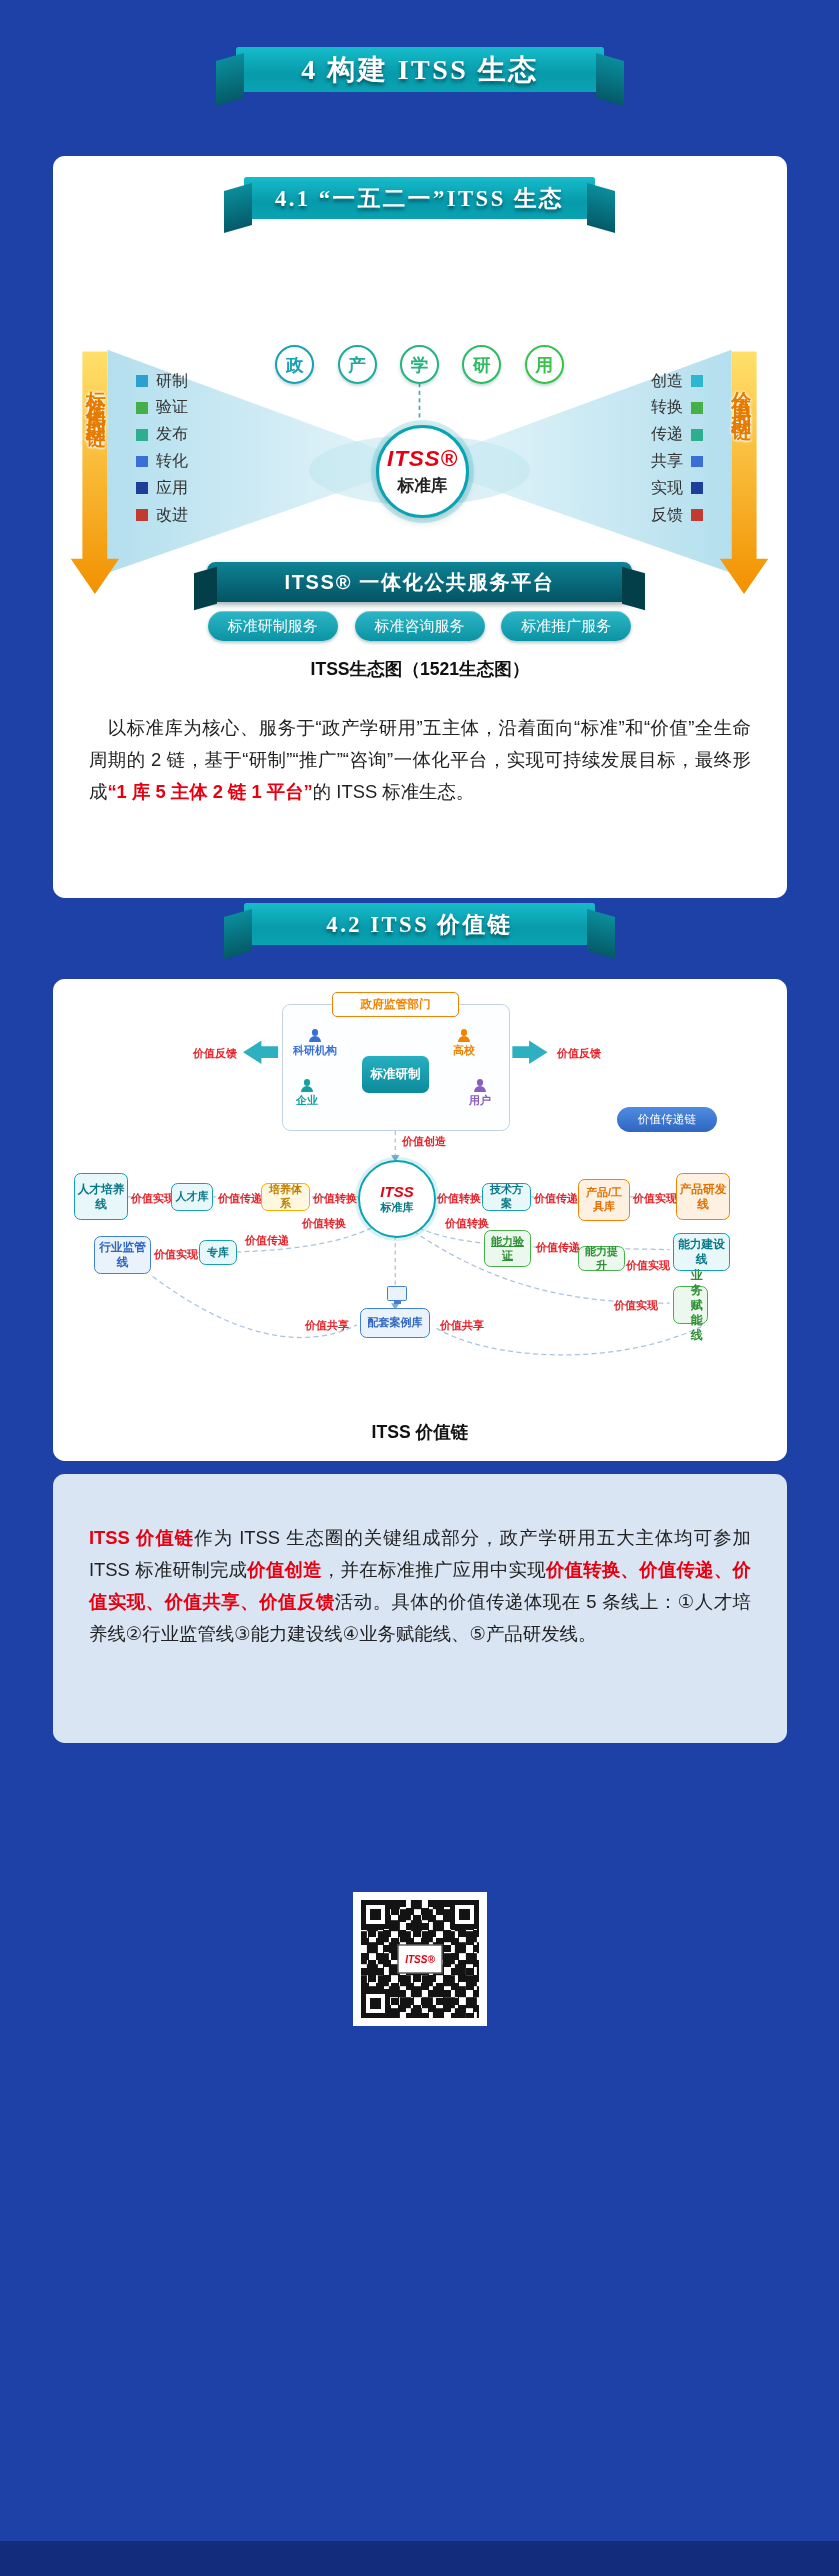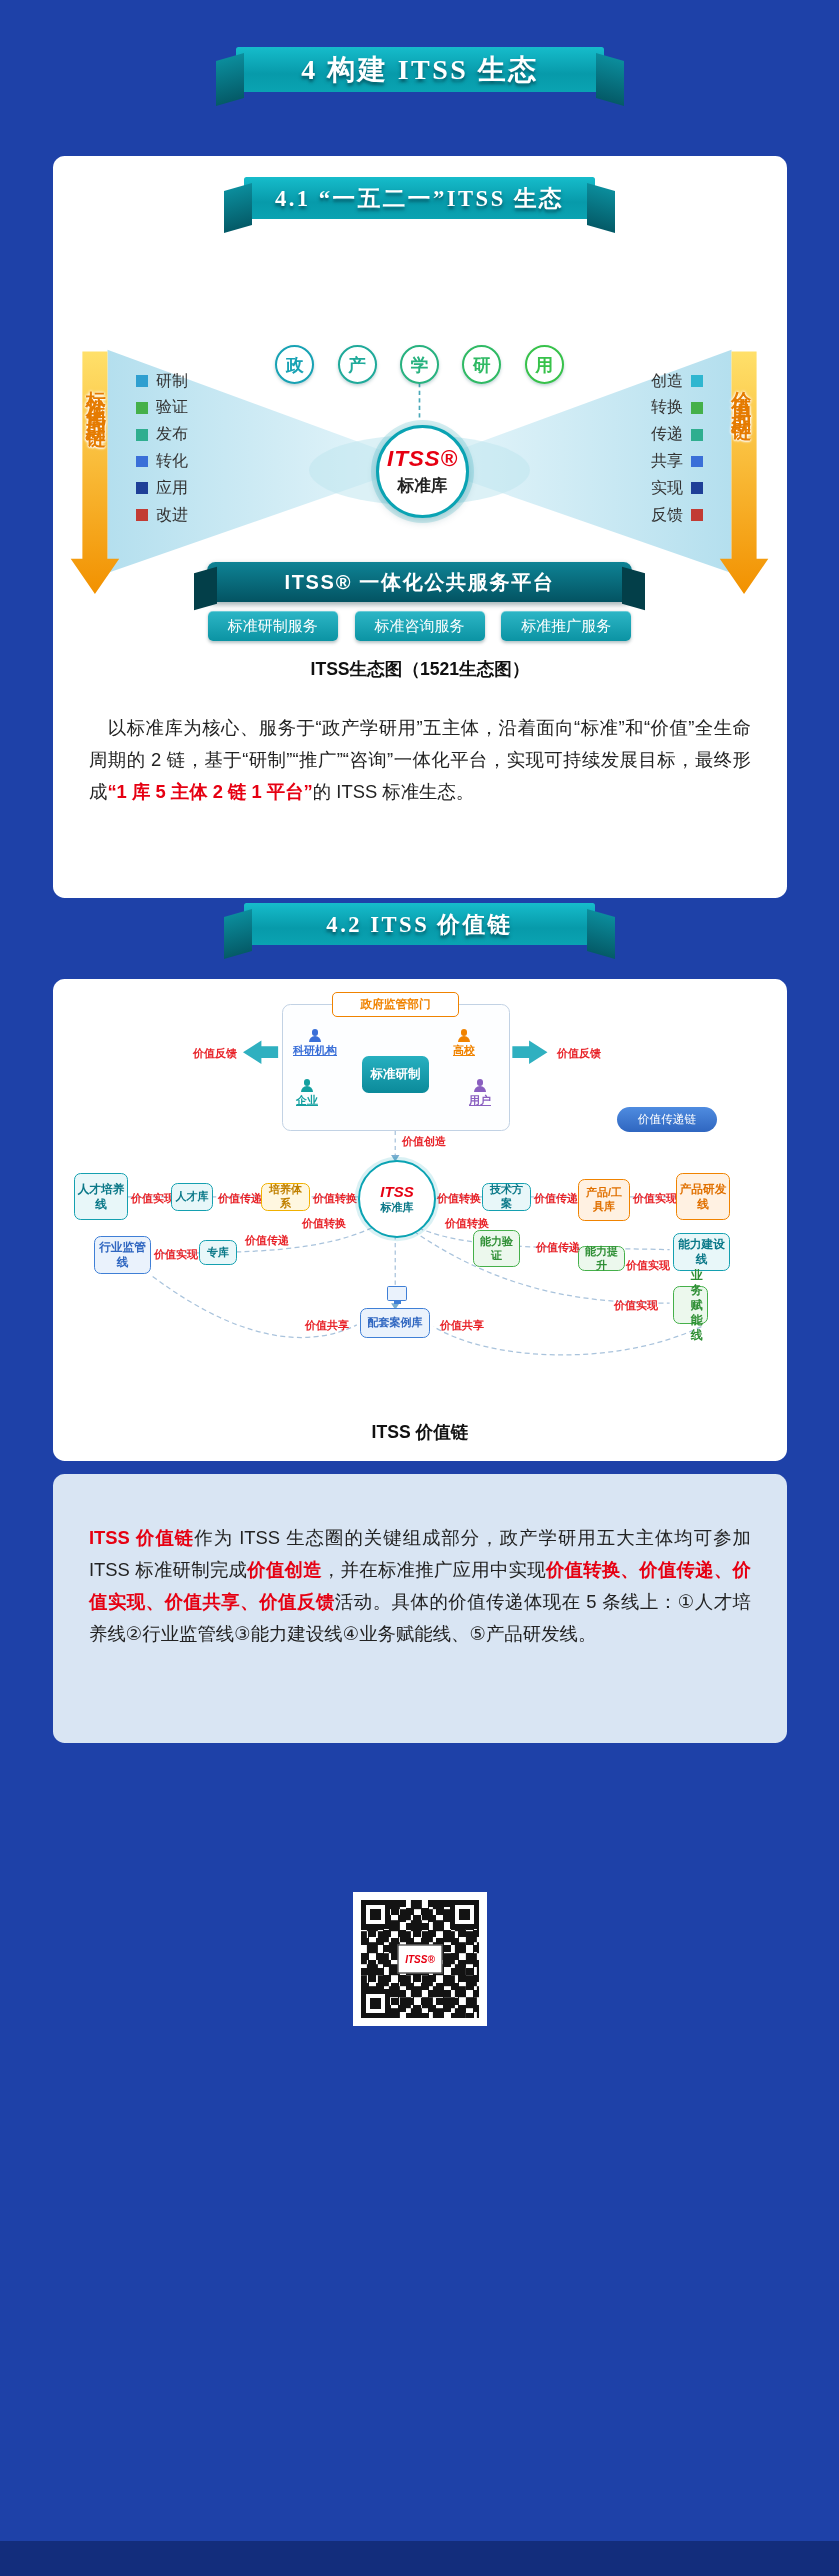--- a/index.html
+++ b/index.html
@@ -61,39 +61,39 @@
   .core .t2{color:#222;font-weight:bold;font-size:16.7px;margin-top:1.7px;}
   .platform{position:absolute;left:138px;top:311px;width:425px;height:40px;z-index:4;
       background:linear-gradient(180deg,#0e8395,#035362);border-radius:8.4px;color:#fff;
       display:flex;align-items:center;justify-content:center;font-size:20px;font-weight:bold;letter-spacing:1.7px;
       box-shadow:0 2.5px 5px rgba(0,40,50,.35);}
   .platform::before,.platform::after{content:"";position:absolute;top:8.4px;width:23.4px;height:37px;
       background:#033f49;z-index:-1;}
   .platform::before{left:-13.4px;transform:skewY(-16deg);}
   .platform::after{right:-13.4px;transform:skewY(16deg);}
   .services{position:absolute;left:0;right:0;top:360px;display:flex;justify-content:center;gap:16.7px;z-index:4;}
-  .service{width:130px;height:30px;background:linear-gradient(180deg,#2db6c6,#0b93a3);border-radius:5px;
+  .service{width:130px;height:30px;background:linear-gradient(180deg,#2db6c6,#0b93a3);border-radius:15px;
       color:#fff;font-size:15px;display:flex;align-items:center;justify-content:center;
       box-shadow:inset 0 0.8px 0 rgba(255,255,255,.4),0 1.7px 3.3px rgba(0,50,60,.3);}
   .caption{position:absolute;left:53px;width:734px;text-align:center;font-weight:bold;color:#111;font-size:17.6px;z-index:3;}
   .caption1{top:657px;}
   .caption2{top:1420px;}
   
   .para{position:absolute;left:89px;width:662px;font-size:18.4px;line-height:32px;color:#222;text-align:justify;z-index:3;}
   .para1{top:694px;}
   .para2{top:1504px;}
   .red{color:#e60012;font-weight:bold;}
   
   .vc{position:absolute;left:69px;top:992px;width:701px;height:418px;z-index:3;font-size:11px;}
   .vc svg.bg{position:absolute;inset:0;}
   .vc-group{position:absolute;left:213px;top:11.7px;width:226px;height:125px;border:1.3px solid #c2d2e4;
       border-radius:8.4px;background:#fdfeff;}
   .vc-gov{position:absolute;left:263px;top:0;width:125px;height:23.4px;background:#fff;border:1.7px solid #f08300;
       border-radius:5px;color:#f08300;font-weight:bold;font-size:11.7px;display:flex;align-items:center;justify-content:center;z-index:2;}
-  .vc-subject{position:absolute;display:flex;flex-direction:column;align-items:center;gap:1.7px;font-weight:bold;font-size:11px;z-index:2;text-decoration:underline;}
+  .vc-subject{position:absolute;display:flex;flex-direction:column;align-items:center;gap:1.7px;font-weight:bold;font-size:11px;z-index:2;}
   .mini{position:relative;width:15px;height:12.5px;}
   .mini::before{content:"";position:absolute;left:4.2px;top:0;width:6.7px;height:6.7px;border-radius:50%;background:currentColor;}
   .mini::after{content:"";position:absolute;left:1.7px;top:6.7px;width:11.7px;height:5.9px;border-radius:5.9px 5.9px 0 0;background:currentColor;}
   .vc-develop{position:absolute;left:293px;top:64px;width:67px;height:37px;
       background:linear-gradient(180deg,#27b0c0,#0b8a9a);border-radius:6.7px;color:#fff;font-size:12.5px;font-weight:bold;
       display:flex;align-items:center;justify-content:center;z-index:2;}
   .vc-legend{position:absolute;left:548px;top:115px;width:100px;height:25px;
       background:linear-gradient(180deg,#4f8ce0,#2f66c0);border-radius:12.5px;color:#fff;font-size:11.7px;
       display:flex;align-items:center;justify-content:center;z-index:2;}
   .vc-core{position:absolute;left:289px;top:168px;width:74px;height:74px;border-radius:50%;background:#fff;
@@ -315,21 +315,21 @@
     <div class="vcl" style="left:564px;top:199px;">价值实现</div>
     <div class="vc-box orange" style="left:607px;top:181px;width:54px;height:47px;font-size:11.7px;">产品研发线</div>
 
     <div class="vc-box blue" style="left:25px;top:244px;width:57px;height:38px;font-size:11.7px;">行业监管线</div>
     <div class="vcl" style="left:85px;top:255px;">价值实现</div>
     <div class="vc-box teal" style="left:130px;top:248px;width:38px;height:25px;">专库</div>
     <div class="vcl" style="left:176px;top:241px;">价值传递</div>
     <div class="vcl" style="left:233px;top:224px;">价值转换</div>
 
     <div class="vcl" style="left:376px;top:224px;">价值转换</div>
-    <div class="vc-box green" style="left:404px;top:238px;width:47px;height:37px;">能力验证</div>
+    <div class="vc-box green" style="left:415px;top:238px;width:47px;height:37px;text-decoration:underline;">能力验证</div>
     <div class="vcl" style="left:467px;top:248px;">价值传递</div>
     <div class="vc-box green" style="left:509px;top:254px;width:47px;height:25px;">能力提升</div>
     <div class="vcl" style="left:557px;top:266px;">价值实现</div>
     <div class="vc-box teal" style="left:604px;top:241px;width:57px;height:38px;font-size:11.7px;">能力建设线</div>
     <div class="vc-box green" style="left:604px;top:294px;width:35px;height:38px;font-size:12px;padding-left:14px;">业务赋能线</div>
     <div class="vcl" style="left:545px;top:306px;">价值实现</div>
 
     <div class="monitor"></div>
     <div class="vc-box blue" style="left:291px;top:316px;width:70px;height:30px;">配套案例库</div>
     <div class="vcl" style="left:236px;top:326px;">价值共享</div>

